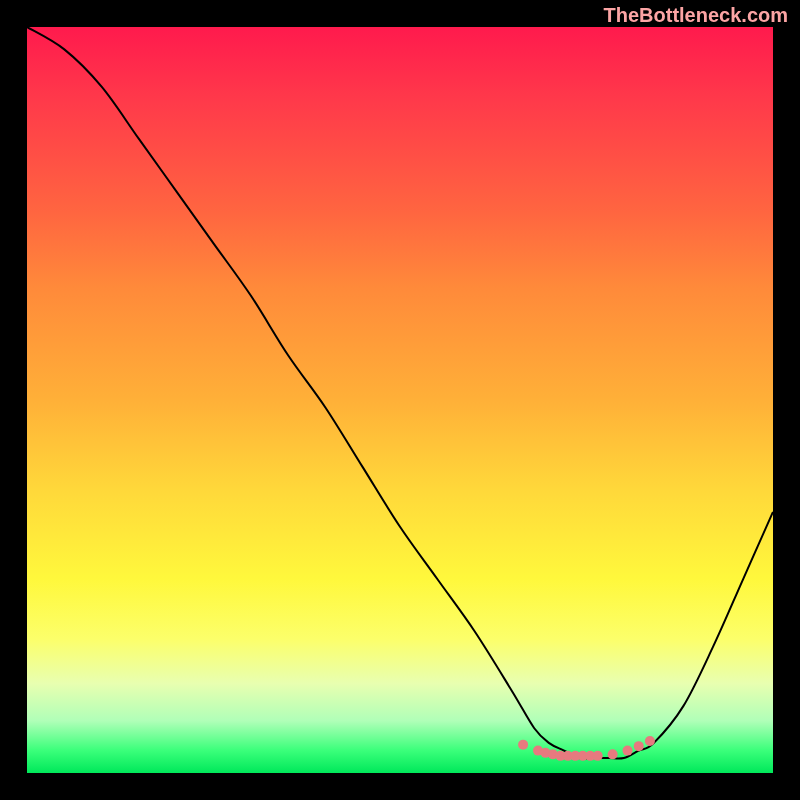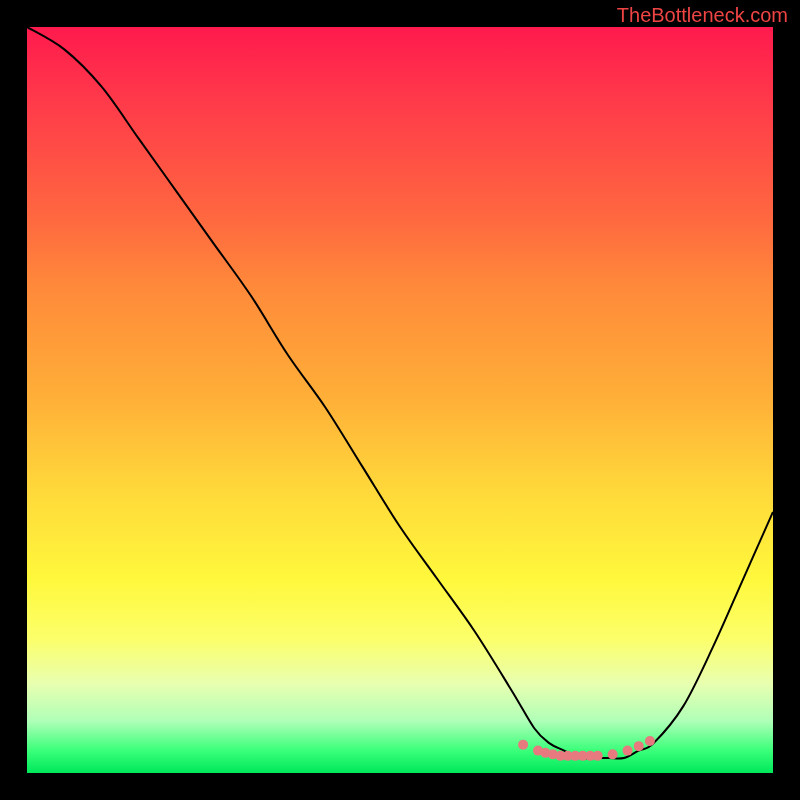--- a/index.html
+++ b/index.html
@@ -8,23 +8,23 @@
     height: 800px;
     background: #000;
     font-family: Arial, sans-serif;
     position: relative;
     overflow: hidden;
   }
   .watermark {
     position: absolute;
     top: 4px;
     right: 12px;
-    color: #ef4444;
+    color: #fca5a5;
     font-size: 20px;
-    font-weight: 400;
+    font-weight: 700;
     z-index: 10;
   }
   .plot-area {
     position: absolute;
     left: 27px;
     top: 27px;
     width: 746px;
     height: 746px;
   }
   .gradient-bg {

